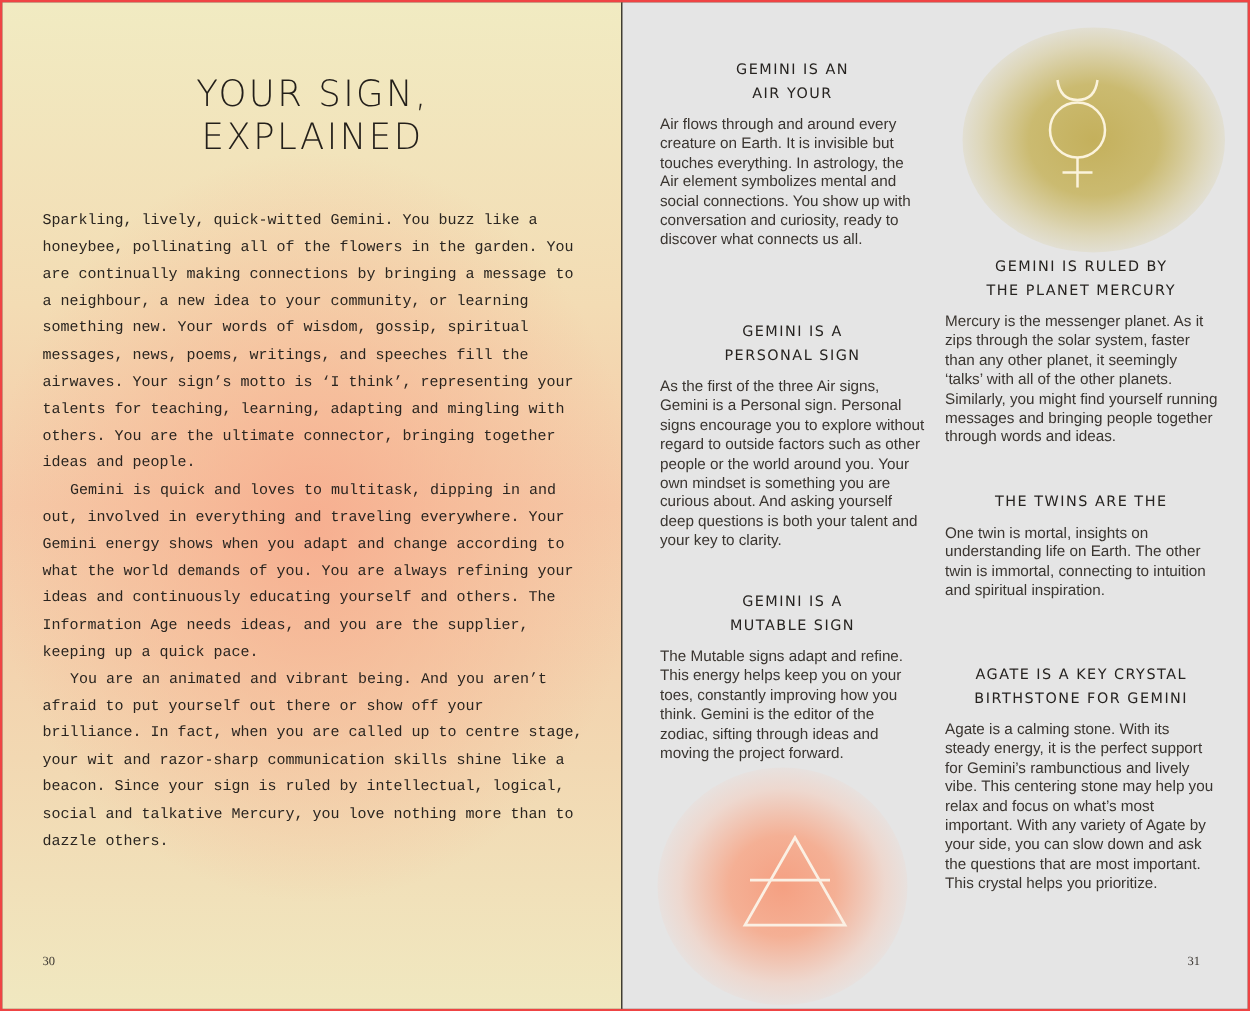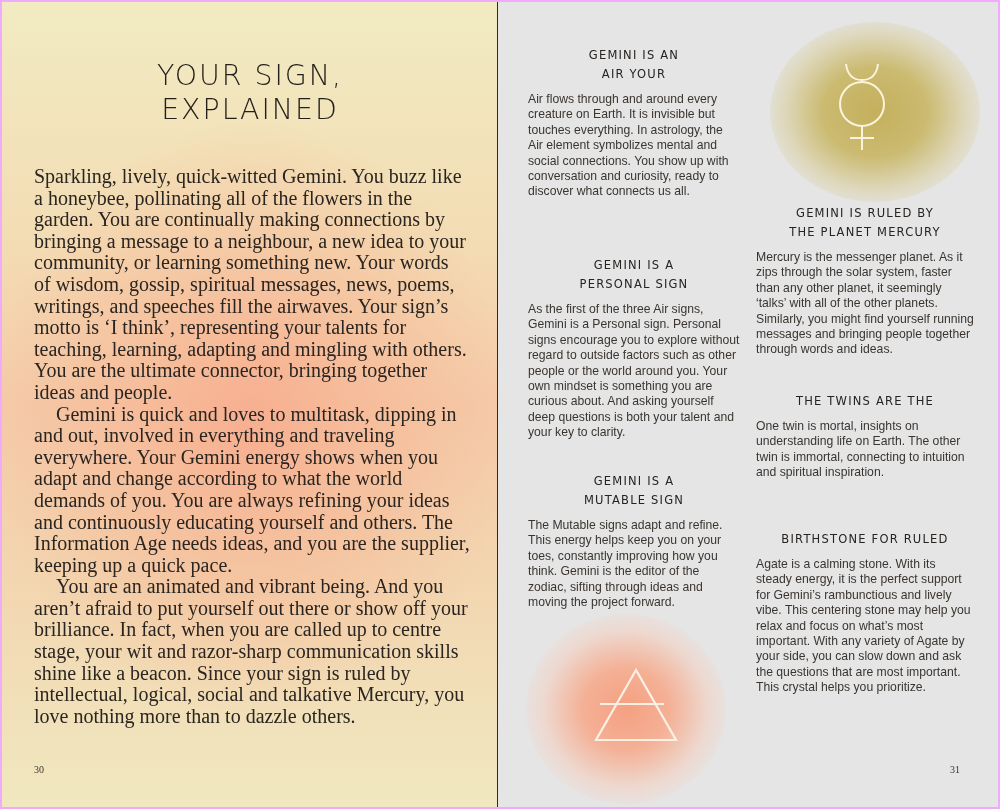--- a/index.html
+++ b/index.html
@@ -1,40 +1,40 @@
 <!DOCTYPE html>
 <html><head>
   <meta charset="utf-8">
   <style>
     * { box-sizing: border-box; margin: 0; padding: 0; }
     html, body { width: 1000px; height: 809px; overflow: hidden; background: #5a5444; }
     .spread {
       position: relative; width: 1000px; height: 809px;
-      border: 2px solid #f0abfc; display: flex;
+      border: 2px solid #ef4444; display: flex;
     }
     .page-left {
       position: relative; width: 496px; height: 805px;
       background:
         radial-gradient(ellipse 260px 300px at 250px 420px, rgba(247,170,140,0.85) 0%, rgba(247,178,145,0.6) 40%, rgba(245,200,160,0.0) 100%),
         linear-gradient(180deg, #f1ebc2 0%, #f3dcb4 30%, #f5caa8 50%, #f2d8b2 75%, #f0e8c0 100%);
       border-right: 1px solid #2d2a22;
     }
     .page-right {
       position: relative; width: 500px; height: 805px; background: #e5e5e5;
     }
     .title {
       position: absolute; left: 0; width: 496px; top: 56px;
       text-align: center; font-family: "DejaVu Sans", sans-serif;
       font-weight: 200; font-size: 29px; letter-spacing: 2px; line-height: 34px;
       color: #231f1a; transform: scaleX(0.98);
     }
     .title span { display: block; }
     .body-left {
       position: absolute; left: 32px; top: 164px; width: 436px;
-      font-family: Liberation Serif, serif; font-size: 20px;
+      font-family: Liberation Mono, monospace; font-size: 12px;
       line-height: 21.6px; color: #2a2520;
     }
     .body-left p { text-indent: 0; }
     .body-left p + p { text-indent: 22px; }
     .page-num {
       position: absolute; font-family: "Liberation Serif", serif;
       font-size: 10px; color: #3a3530;
     }
     .pn-left { left: 32px; top: 762px; }
     .section {
@@ -123,21 +123,22 @@
 
     <div class="section" style="left:258px; top:390px; width:218px;">
       <div class="sec-head">
         <span>THE TWINS ARE THE</span>
       </div>
       <p class="sec-body">One twin is mortal, insights on understanding life on Earth. The other twin is immortal, connecting to intuition and spiritual inspiration.</p>
     </div>
 
     <div class="section" style="left:258px; top:528px; width:218px;">
       <div class="sec-head">
-        <span>BIRTHSTONE FOR RULED</span>
+        <span>AGATE IS A KEY CRYSTAL</span>
+        <span>BIRTHSTONE FOR GEMINI</span>
       </div>
       <p class="sec-body">Agate is a calming stone. With its steady energy, it is the perfect support for Gemini’s rambunctious and lively vibe. This centering stone may help you relax and focus on what’s most important. With any variety of Agate by your side, you can slow down and ask the questions that are most important. This crystal helps you prioritize.</p>
     </div>
 
     <div class="glow-pink" style="left:28px;"></div>
     <svg class="symbol" style="left:90px; top:664px;" width="96" height="80" viewBox="0 0 96 80">
       <polygon points="48,4 8,74 88,74" fill="none" stroke="#fbf0e4" stroke-width="2.2"></polygon>
       <line x1="12" y1="38" x2="76" y2="38" stroke="#fbf0e4" stroke-width="2.2"></line>
     </svg>
 

